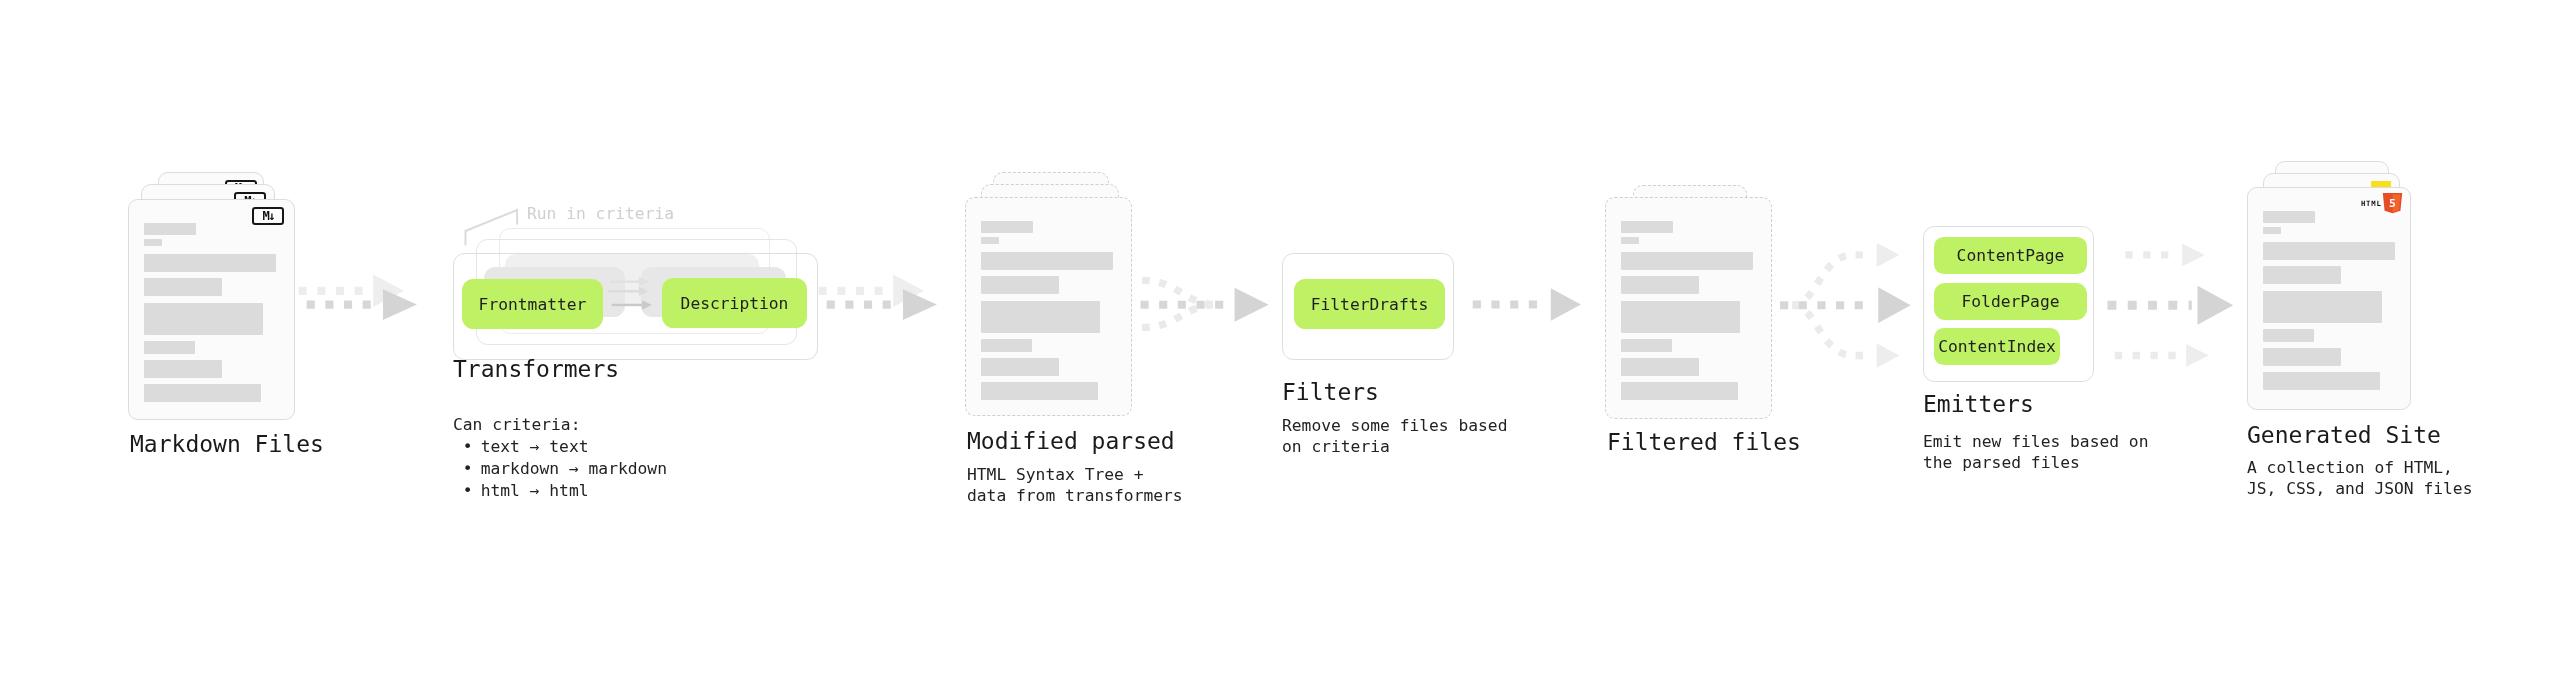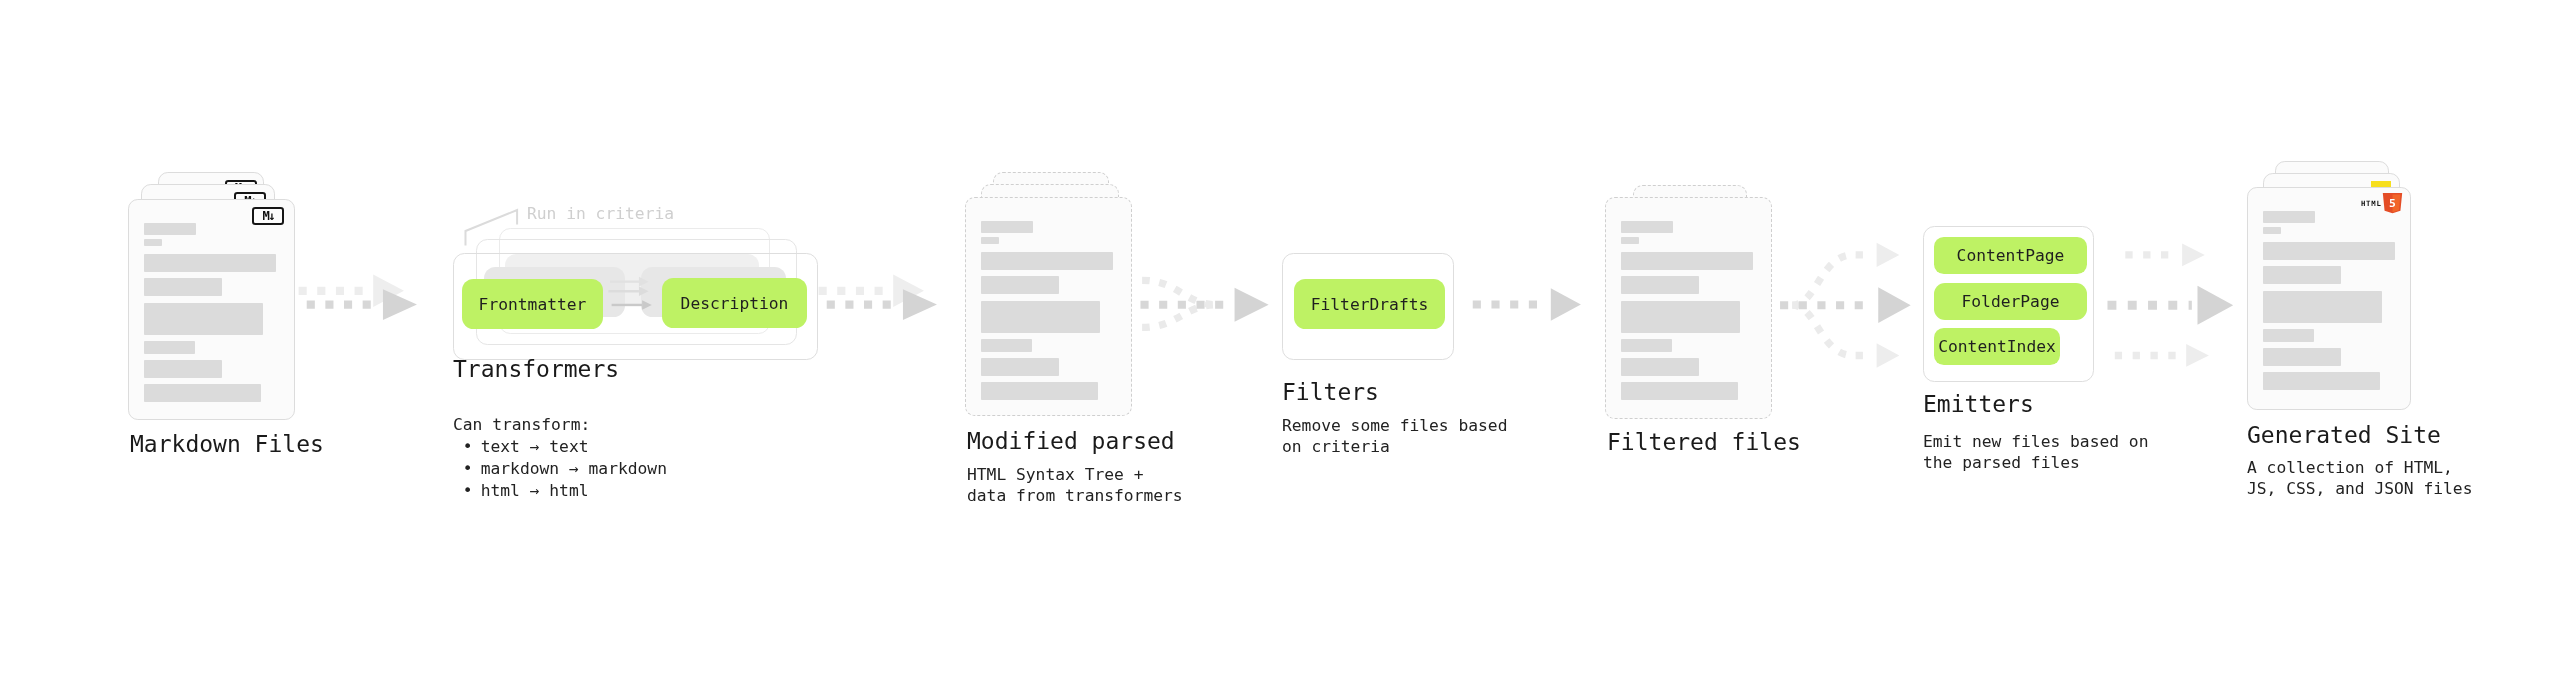--- a/index.html
+++ b/index.html
@@ -142,21 +142,21 @@
     <line x1="4" y1="36" x2="42" y2="36" stroke="#c9c9c9" stroke-width="3"></line>
     <polygon points="42,30 54,36 42,42" fill="#c9c9c9"></polygon>
   </svg>
 
   <svg class="abs" style="left:458px;top:202px;" width="69" height="50" viewBox="0 0 85 62">
     <polyline points="9,54 9,36 73,10 73,28" fill="none" stroke="#dbdbdb" stroke-width="2.5"></polyline>
   </svg>
   <div class="run-label" style="left:527px;top:205px;">Run in criteria</div>
 
   <div class="node-label" style="left:453px;top:357px;">Transformers</div>
-  <div class="caption-title" style="left:453px;top:414px;">Can transform:</div>
+  <div class="caption-title" style="left:453px;top:414px;">Can criteria:</div>
   <div class="bullet-list" style="left:453px;top:436px;">
     <div class="bullet-row">
       <span>•</span>
       <span>text → text</span>
     </div>
     <div class="bullet-row">
       <span>•</span>
       <span>markdown → markdown</span>
     </div>
     <div class="bullet-row">

